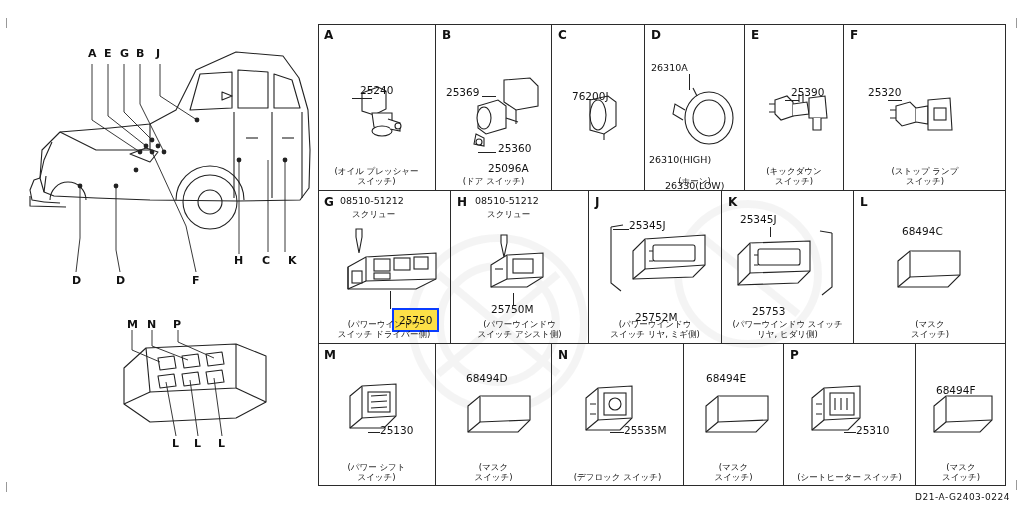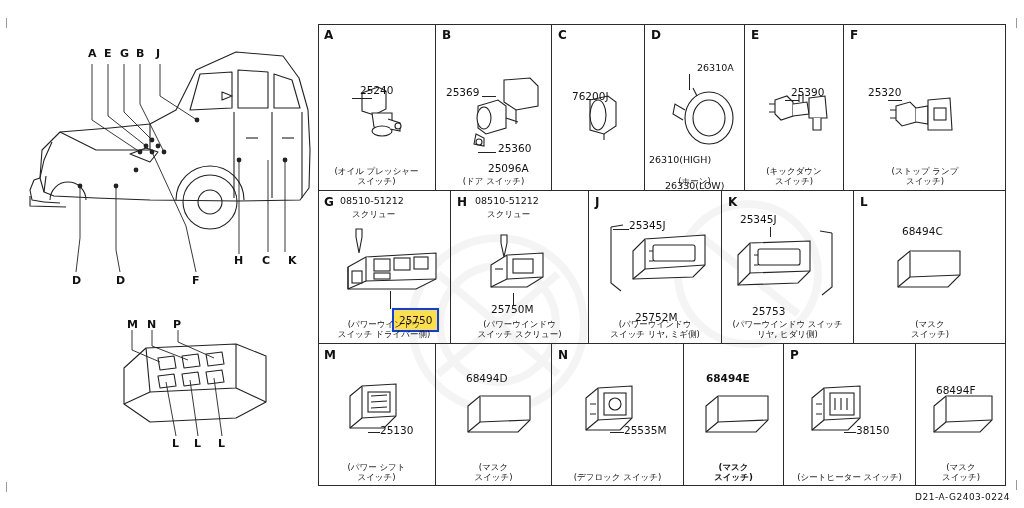--- a/index.html
+++ b/index.html
@@ -251,21 +251,21 @@
     <div class="cell" style="left:327px;top:0;width:100px;height:167px;">
       <div class="letter">D</div>
       <svg class="art" style="left:24px;top:62px;" width="72" height="64" viewBox="0 0 72 64">
         <g fill="#fff" stroke="#222" stroke-width="1.1">
           <ellipse cx="40" cy="32" rx="24" ry="26"></ellipse>
           <ellipse cx="40" cy="32" rx="16" ry="18"></ellipse>
           <path d="M16 24 L6 18 L4 28 L14 34"></path>
           <path d="M28 10 L24 2"></path>
         </g>
       </svg>
-      <div class="pn small" style="left:6px;top:38px;margin-left:46px;">26310A</div>
+      <div class="pn small" style="left:6px;top:38px;">26310A</div>
       <div class="pn small" style="left:4px;top:130px;">26310(HIGH)</div>
       <div class="pn small" style="left:20px;top:144px;margin-top:12px;">26330(LOW)</div>
       <div class="lead" style="left:44px;top:50px;width:1px;height:16px;"></div>
       <div class="jp">
         <span>(ホーン)</span>
       </div>
     </div>
 
     <div class="cell" style="left:427px;top:0;width:99px;height:167px;">
       <div class="letter">E</div>
@@ -343,21 +343,21 @@
           <path d="M26 22 L26 46 L62 44"></path>
           <path d="M26 46 L10 54"></path>
           <rect x="32" y="26" width="20" height="14"></rect>
           <path d="M14 36 L22 36"></path>
         </g>
       </svg>
       <div class="pn" style="left:40px;top:112px;">25750M</div>
       <div class="lead" style="left:62px;top:102px;width:1px;height:12px;"></div>
       <div class="jp">
         <span>(パワーウインドウ</span>
-        <span>スイッチ スクリュー)</span>
+        <span>スイッチ アシスト側)</span>
       </div>
     </div>
 
     <div class="cell" style="left:271px;top:167px;width:133px;height:153px;">
       <div class="letter">J</div>
       <svg class="art" style="left:10px;top:30px;" width="118" height="84" viewBox="0 0 118 84">
         <g fill="#fff" stroke="#222" stroke-width="1.1">
           <path d="M12 6 L12 62 L22 70"></path>
           <path d="M12 6 L24 4"></path>
           <path d="M34 30 L46 18 L106 14 L106 44 L94 56 L34 58 Z"></path>
@@ -460,21 +460,21 @@
           <path d="M14 22 L20 22 M14 32 L20 32"></path>
         </g>
       </svg>
       <div class="pn" style="left:72px;top:80px;">25535M</div>
       <div class="lead" style="left:58px;top:88px;width:14px;height:1px;"></div>
       <div class="jp">
         <span>(デフロック スイッチ)</span>
       </div>
     </div>
 
-    <div class="cell" style="left:366px;top:320px;width:100px;height:142px;border-bottom:none;font-weight:bold;">
+    <div class="cell" style="left:366px;top:320px;width:100px;height:142px;border-bottom:none;">
       <div class="pn" style="left:22px;top:28px;">68494E</div>
       <svg class="art" style="left:14px;top:48px;" width="82" height="50" viewBox="0 0 82 50">
         <g fill="#fff" stroke="#222" stroke-width="1.1">
           <path d="M8 14 L20 4 L70 4 L70 28 L58 40 L8 40 Z"></path>
           <path d="M20 4 L20 30 L70 28"></path>
           <path d="M20 30 L8 40"></path>
         </g>
       </svg>
       <div class="jp">
         <span>(マスク</span>
@@ -487,21 +487,21 @@
       <svg class="art" style="left:18px;top:38px;" width="80" height="62" viewBox="0 0 80 62">
         <g fill="#fff" stroke="#222" stroke-width="1.1">
           <path d="M10 16 L22 6 L58 4 L58 36 L46 48 L10 48 Z"></path>
           <path d="M22 6 L22 38 L58 36"></path>
           <path d="M22 38 L10 48"></path>
           <rect x="28" y="11" width="24" height="22"></rect>
           <path d="M33 16 L33 28 M39 16 L39 28 M45 16 L45 28"></path>
           <path d="M14 22 L20 22 M14 32 L20 32"></path>
         </g>
       </svg>
-      <div class="pn" style="left:72px;top:80px;">38150</div>
+      <div class="pn" style="left:72px;top:80px;">25310</div>
       <div class="lead" style="left:60px;top:88px;width:12px;height:1px;"></div>
       <div class="jp">
         <span>(シートヒーター スイッチ)</span>
       </div>
     </div>
 
     <div class="cell" style="left:598px;top:320px;width:90px;height:142px;border-right:none;border-bottom:none;">
       <div class="pn" style="left:20px;top:28px;margin-top:12px;">68494F</div>
       <svg class="art" style="left:10px;top:48px;" width="76" height="50" viewBox="0 0 76 50">
         <g fill="#fff" stroke="#222" stroke-width="1.1">

